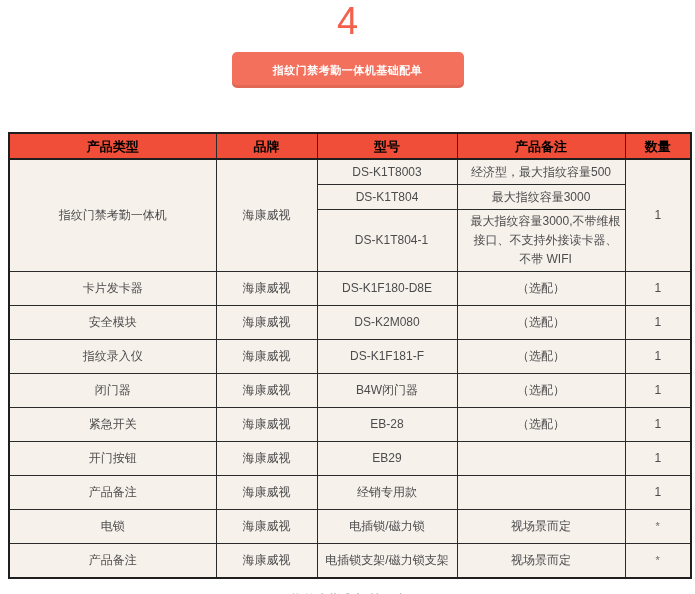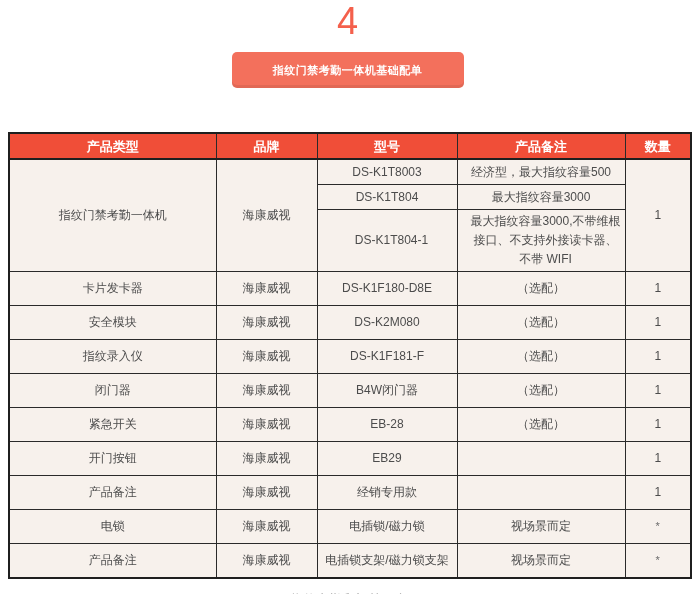--- a/index.html
+++ b/index.html
@@ -42,21 +42,21 @@
   table.products th, table.products td{
     border:1px solid #2a2a2a;
     text-align:center;
     vertical-align:middle;
     padding:1px 3px;
     line-height:19px;
     word-break:break-all;
   }
   table.products thead th{
     background:#f04e38;
-    color:#ffffff;
+    color:#000000;
     font-size:13px;
     font-weight:bold;
     height:22px;
     border-bottom:2px solid #1f1f1f;
   }
   tr.std td{height:31px;}
   tr.sub1 td{height:22px;margin-left:23px;}
   tr.sub2 td{height:22px;margin-left:41px;}
   tr.sub3 td{height:59px;padding-left:12px;}
   td.qty-star{font-size:11px;color:#6b6b6b;}

